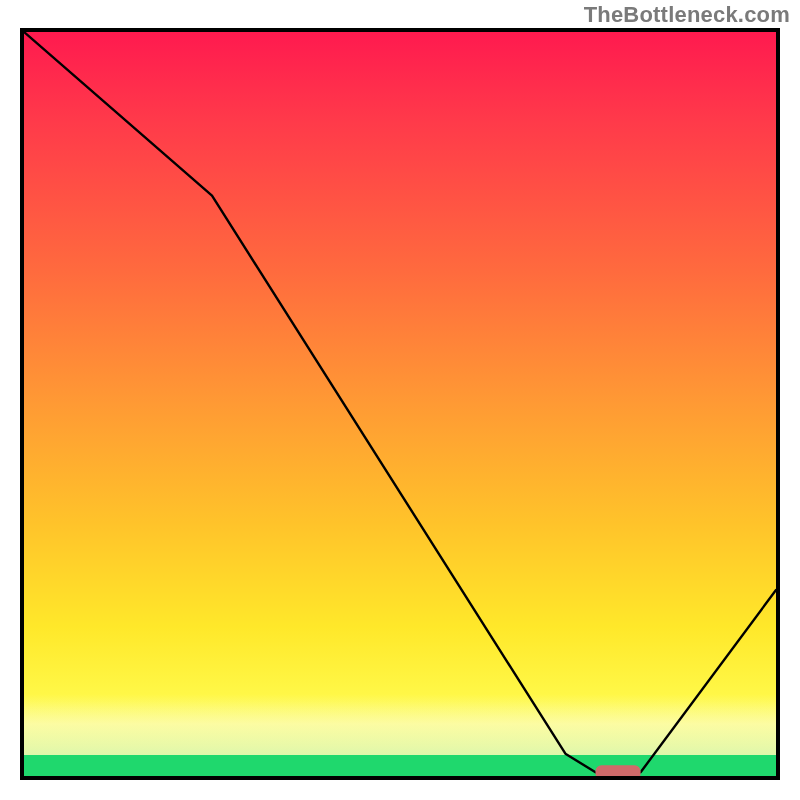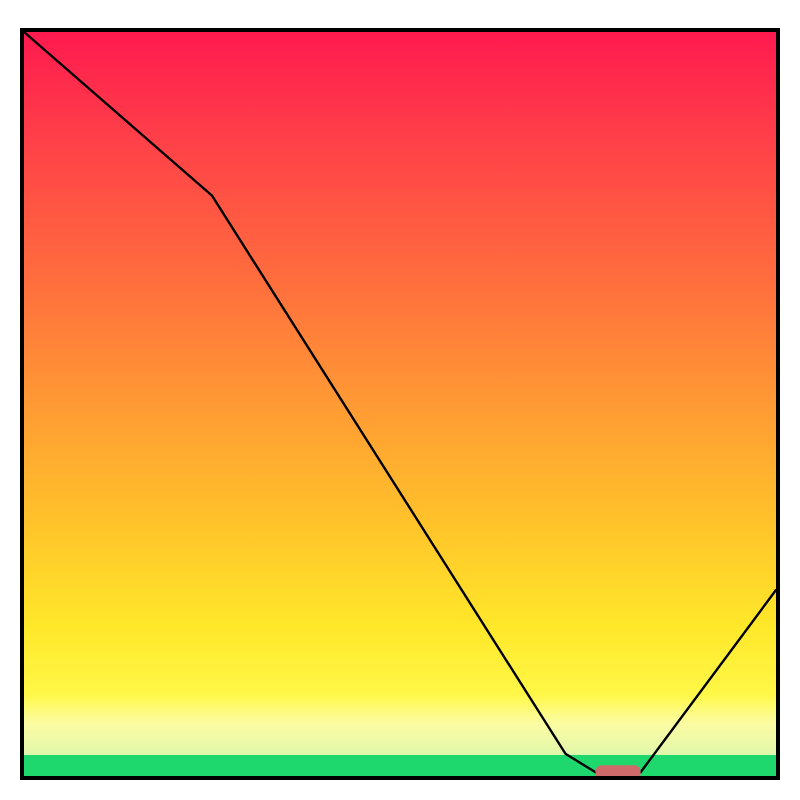--- a/index.html
+++ b/index.html
@@ -67,20 +67,21 @@
   }
   .marker {
     fill: #cf6a6a;
     stroke: none;
   }
 </style>
 </head>
 <body>
 
 <div class="wrap">
+  <div class="attribution">TheBottleneck.com</div>
 
   <div class="chart-box">
     <svg class="overlay" viewBox="0 0 752 744" preserveAspectRatio="none">
       <path class="curve" d="M0.0 0.0 L188.0 163.7 L541.4 721.7 L571.5 740.3 L616.6 740.3 L752.0 558.0"></path>
       <rect class="marker" x="571.5" y="733.3" width="45.1" height="14" rx="6" ry="6"></rect>
     </svg>
   </div>
 </div>
 
 </body></html>

